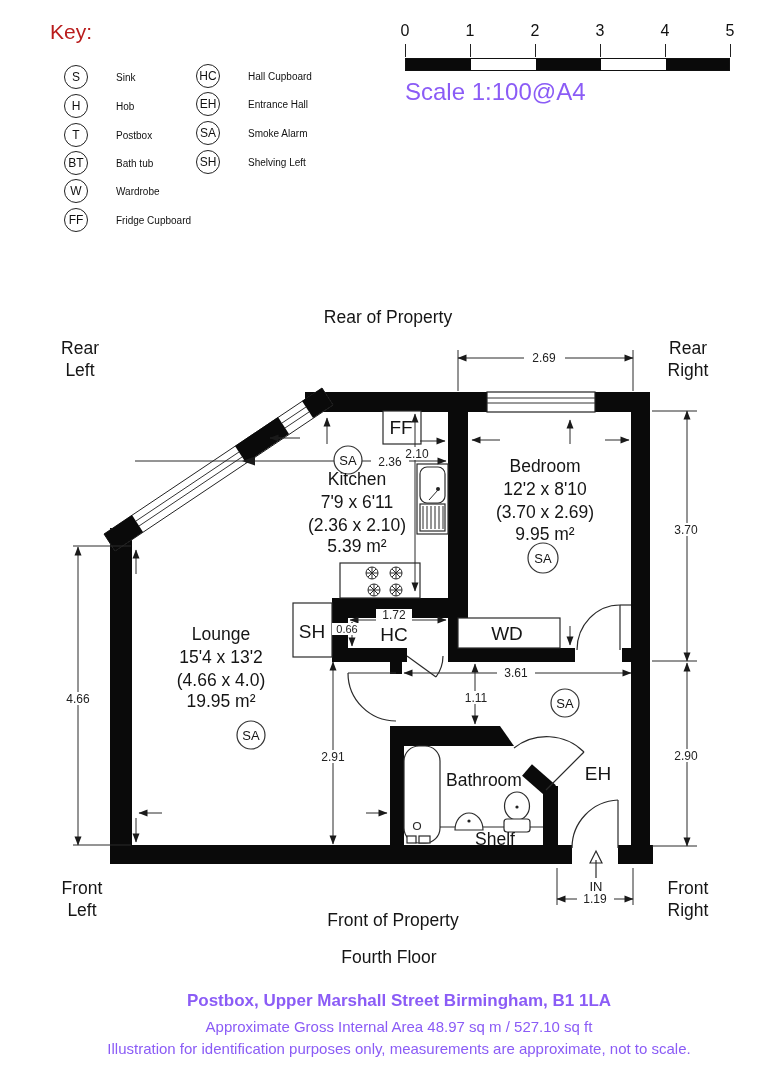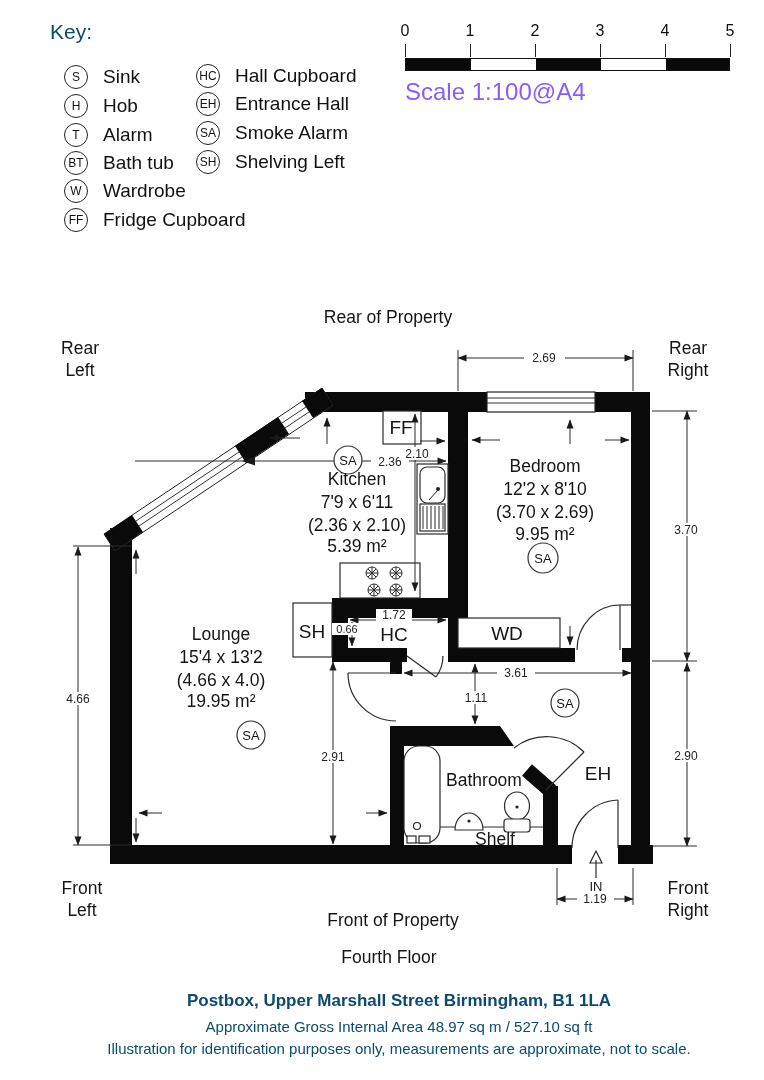--- a/index.html
+++ b/index.html
@@ -1,33 +1,33 @@
 <!DOCTYPE html>
 <html><head>
 <meta charset="utf-8">
 <style>
   html,body{margin:0;padding:0;background:#fff;}
   #page{position:relative;width:764px;height:1080px;background:#fff;overflow:hidden;
         font-family:"Liberation Sans", sans-serif;color:#111;}
   .abs{position:absolute;}
   
-  .key-title{left:50px;top:20px;font-size:21px;color:#0c4a6e;}
+  .key-title{left:50px;top:20px;font-size:21px;color:#b91c1c;}
   .key-row{display:flex;align-items:center;}
   .kcircle{width:22px;height:22px;border:1.4px solid #222;border-radius:50%;
            font-size:12px;line-height:22px;text-align:center;flex:0 0 22px;color:#111;}
-  .klabel{margin-left:15px;font-size:19px;color:#111;white-space:nowrap;}
+  .klabel{margin-left:28px;font-size:10px;color:#111;white-space:nowrap;}
   
   #scalebar{left:395px;top:22px;width:345px;height:110px;}
   .snum{position:absolute;top:0;width:22px;text-align:center;font-size:16px;color:#111;}
   .stick{position:absolute;top:22px;width:1px;height:13px;background:#222;}
   #sbar{position:absolute;left:10px;top:36px;width:325px;height:13px;background:#fff;border:1px solid #111;box-sizing:border-box;}
   .sseg{position:absolute;top:0;height:11px;background:#0a0a0a;}
   .scaption{position:absolute;left:10px;top:56px;font-size:24px;color:#8b5cf6;white-space:nowrap;}
   
-  .f-line{position:absolute;left:34px;width:730px;text-align:center;color:#0c4a6e;}
+  .f-line{position:absolute;left:34px;width:730px;text-align:center;color:#8b5cf6;}
   .f-address{top:991px;font-size:17px;font-weight:bold;}
   .f-area{top:1018px;font-size:15px;text-align:center;}
   .f-disc{top:1040px;font-size:15px;}
   svg text{fill:#151515;}
   .rm{font-size:17.5px;}
   .dim{font-size:12px;fill:#222;}
   .dims{font-size:11px;fill:#222;}
   .code{font-size:19px;}
   .sa{font-size:13px;}
   .orient{font-size:17.5px;}
@@ -42,21 +42,21 @@
   <div class="abs key-row" style="left:64px;top:65px">
     <span class="kcircle">S</span>
     <span class="klabel">Sink</span>
   </div>
   <div class="abs key-row" style="left:64px;top:94px">
     <span class="kcircle">H</span>
     <span class="klabel">Hob</span>
   </div>
   <div class="abs key-row" style="left:64px;top:123px">
     <span class="kcircle">T</span>
-    <span class="klabel">Alarm</span>
+    <span class="klabel">Postbox</span>
   </div>
   <div class="abs key-row" style="left:64px;top:151px">
     <span class="kcircle">BT</span>
     <span class="klabel">Bath tub</span>
   </div>
   <div class="abs key-row" style="left:64px;top:179px">
     <span class="kcircle">W</span>
     <span class="klabel">Wardrobe</span>
   </div>
   <div class="abs key-row" style="left:64px;top:208px">

